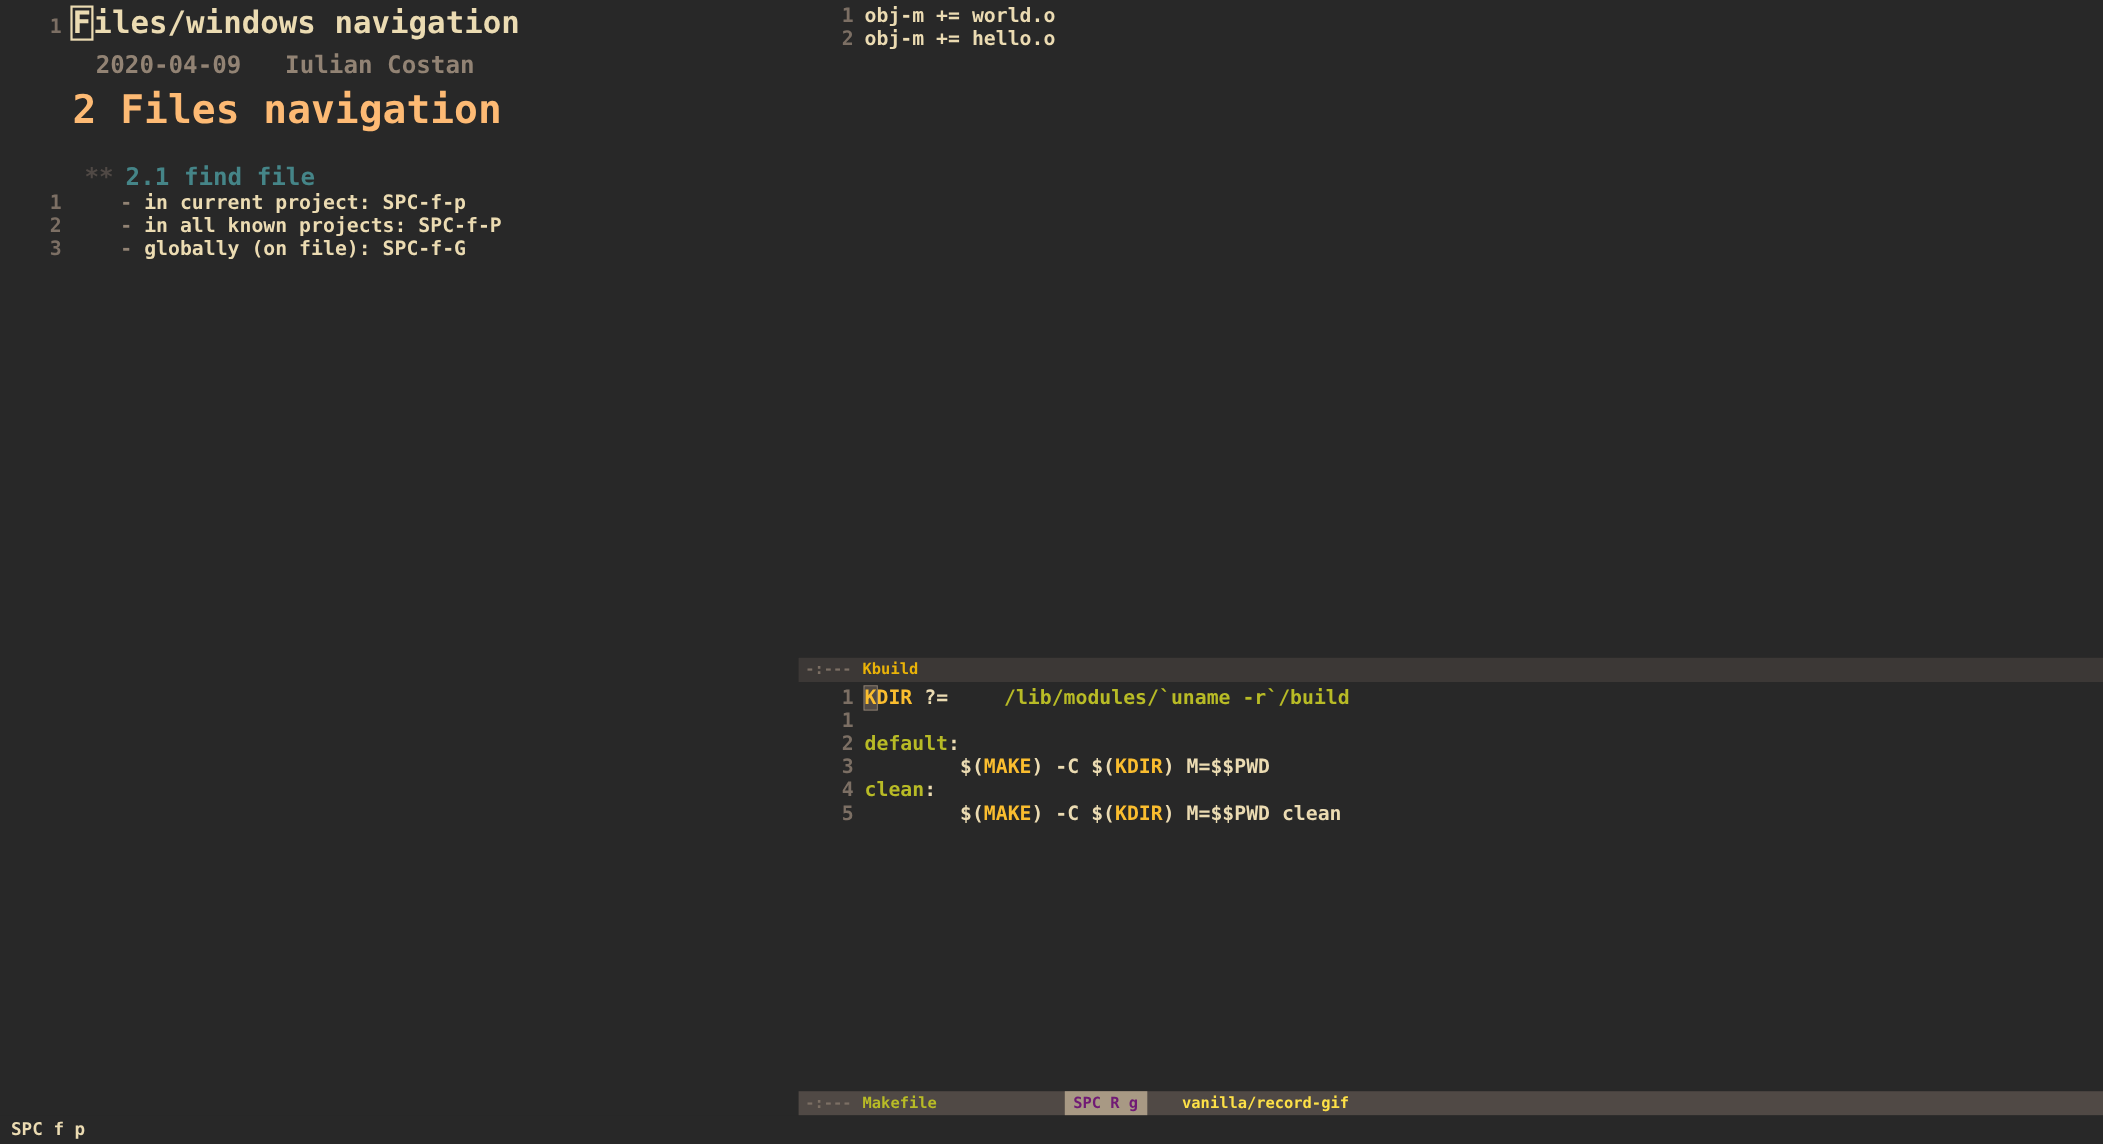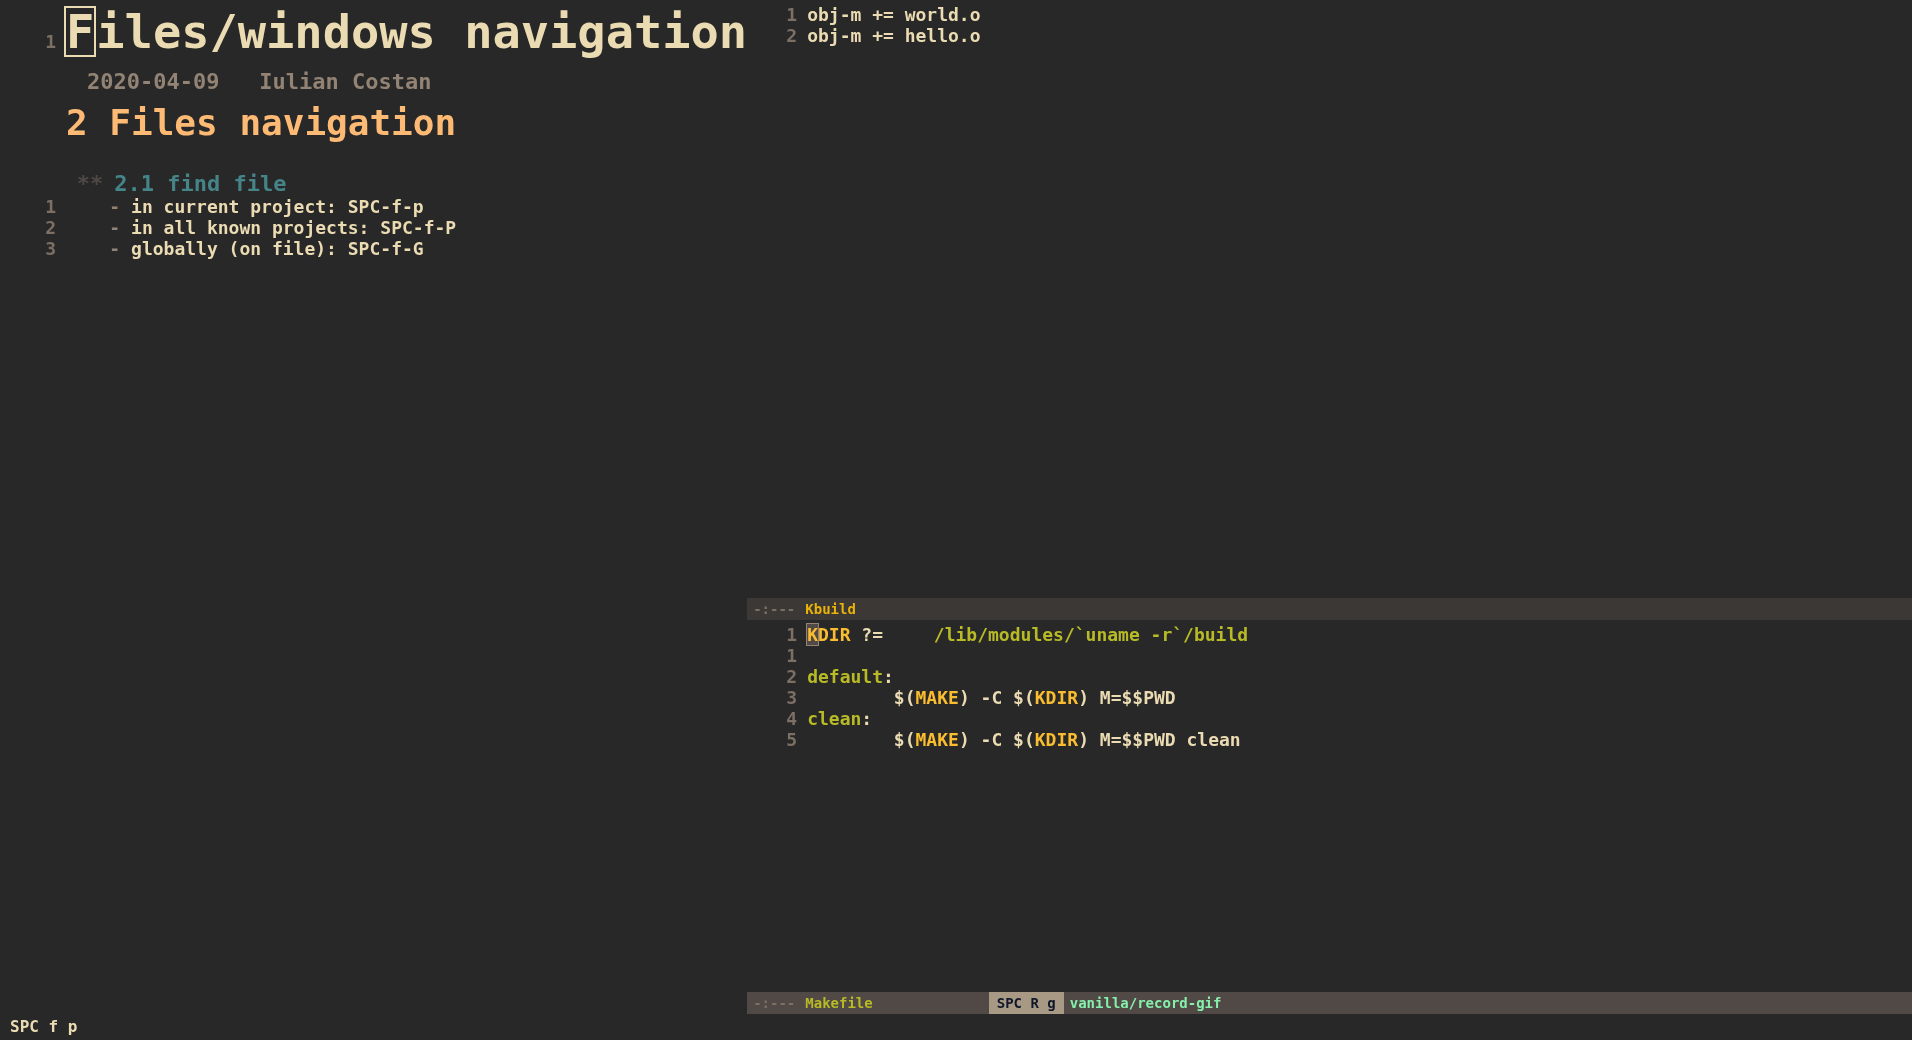--- a/index.html
+++ b/index.html
@@ -65,21 +65,21 @@
     flex-shrink: 0;
   }
   .left-window .gutter { width: 66px; }
   .content {
     white-space: pre;
     flex: 1;
   }
 
   
   .org-title {
-    font-size: 47px;
+    font-size: 28px;
     font-weight: bold;
     color: #ebdbb2;
   }
   .org-title .cursor-box {
     display: inline-block;
     border: 2px solid #ebdbb2;
     margin-left: -2px;
     line-height: 1;
   }
   .org-meta {
@@ -135,28 +135,28 @@
   }
   .modeline.active {
     background: #504945;
     color: #a89984;
   }
   .ml-state { color: #7c6f64; margin-right: 10px; }
   .ml-name-inactive { color: #eab308; }
   .ml-name-active { color: #b8bb26; }
   .ml-pill {
     background: #a89984;
-    color: #0f172a;
+    color: #701a75;
     padding: 0 8px;
     margin: 0 6px;
     height: 22px;
     display: inline-flex;
     align-items: center;
   }
-  .ml-project { color: #86efac; }
+  .ml-project { color: #fde047; margin-left: 26px; }
 
   
   .echo-area {
     height: 26px;
     line-height: 26px;
     background: #282828;
     color: #ebdbb2;
     font-weight: bold;
     padding-left: 10px;
     font-size: 16px;

